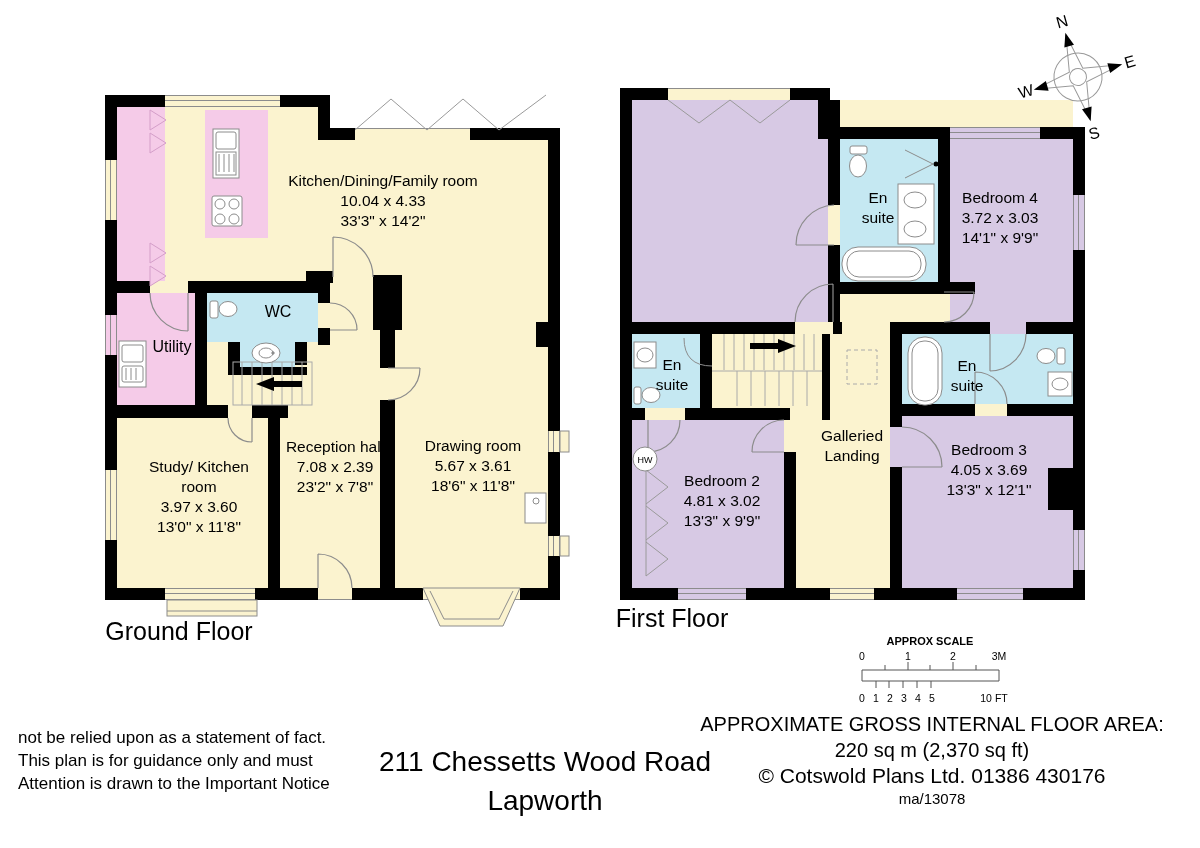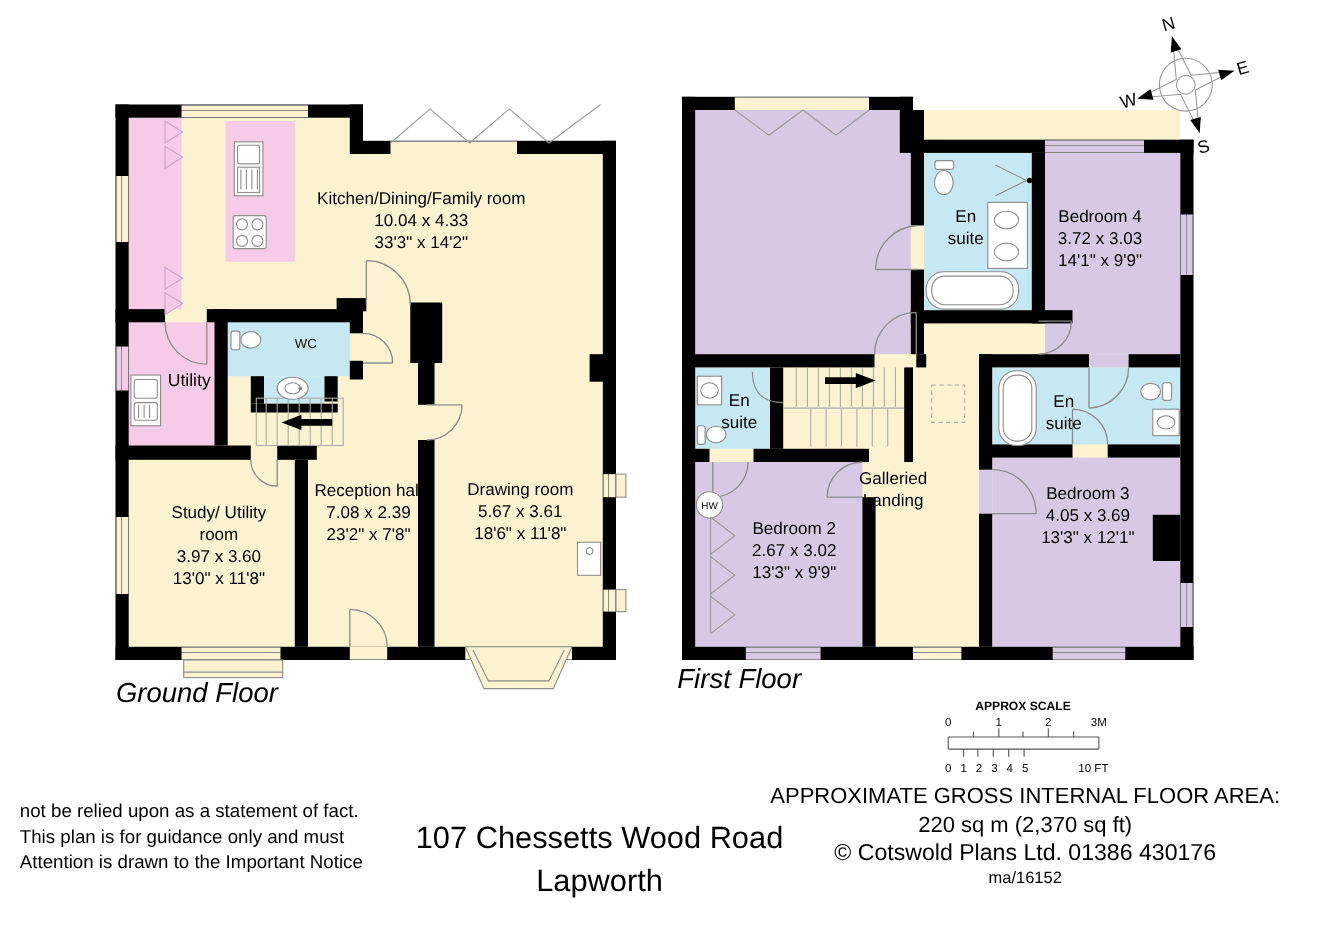--- a/index.html
+++ b/index.html
@@ -6,21 +6,21 @@
   #app{position:relative;width:1200px;height:848px;background:#fff;overflow:hidden;
        font-family:"Liberation Sans",sans-serif;color:#000;}
   .room{position:absolute;}
   .wall{position:absolute;background:#000;}
   .win-h{position:absolute;background:linear-gradient(to bottom,#8c8c8c 0 1px,var(--wc,#FBF3CF) 1px 5px,#8c8c8c 5px 6px,var(--wc,#FBF3CF) 6px 11px,#8c8c8c 11px 12px);}
   .win-v{position:absolute;background:linear-gradient(to right,#8c8c8c 0 1px,var(--wc,#FBF3CF) 1px 5px,#8c8c8c 5px 6px,var(--wc,#FBF3CF) 6px 11px,#8c8c8c 11px 12px);}
   .open-t{position:absolute;background:linear-gradient(to bottom,#8c8c8c 0 1px,var(--wc,#FBF3CF) 1px);}
   .open-b{position:absolute;background:linear-gradient(to top,#8c8c8c 0 1px,var(--wc,#FBF3CF) 1px);}
   .lbl{position:absolute;transform:translate(-50%,-50%);text-align:center;
        font-size:15.5px;line-height:20px;white-space:normal;}
-  .floor-title{position:absolute;font-size:25px;transform:translate(-50%,-50%);white-space:nowrap;font-style:italic;}
+  .floor-title{position:absolute;font-size:25px;transform:translate(-50%,-50%);white-space:nowrap;}
   svg.overlay{position:absolute;left:0;top:0;pointer-events:none;}
   .footer-disclaimer{position:absolute;left:18px;top:726px;font-size:17px;line-height:23px;}
   .footer-title{position:absolute;left:545px;top:742px;transform:translateX(-50%);
                 text-align:center;font-size:28px;line-height:39px;white-space:nowrap;}
   .footer-area{position:absolute;left:932px;top:712px;transform:translateX(-50%);
                text-align:center;white-space:nowrap;}
   .footer-area .h{font-size:20px;line-height:25px;}
   .footer-area .v{font-size:20px;line-height:26px;}
   .footer-area .c{font-size:21px;line-height:25px;}
   .footer-area .r{font-size:15px;line-height:22px;}
@@ -303,28 +303,28 @@
         <text x="994" y="702">10 FT</text>
       </g>
     </g>
   </svg>
 
   <div class="lbl" style="left:383px;top:201px;width:195px">
     <div>Kitchen/Dining/Family room</div>
     <div>10.04 x 4.33</div>
     <div>33'3" x 14'2"</div>
   </div>
-  <div class="lbl" style="left:278px;top:312px;font-size:12px">
+  <div class="lbl" style="left:278px;top:312px;font-size:16px">
     <div>WC</div>
   </div>
   <div class="lbl" style="left:172px;top:347px;width:80px;font-size:16px">
     <div>Utility</div>
   </div>
   <div class="lbl" style="left:199px;top:497px;width:120px">
-    <div>Study/ Utility room</div>
+    <div>Study/ Kitchen room</div>
     <div>3.97 x 3.60</div>
     <div>13'0" x 11'8"</div>
   </div>
   <div class="lbl" style="left:335px;top:467px;width:112px">
     <div>Reception hall</div>
     <div>7.08 x 2.39</div>
     <div>23'2" x 7'8"</div>
   </div>
   <div class="lbl" style="left:473px;top:466px;width:150px">
     <div>Drawing room</div>
@@ -337,47 +337,47 @@
   <div class="lbl" style="left:1000px;top:218px;width:120px">
     <div>Bedroom 4</div>
     <div>3.72 x 3.03</div>
     <div>14'1" x 9'9"</div>
   </div>
   <div class="lbl" style="left:672px;top:375px;width:54px">
     <div>En suite</div>
   </div>
   <div class="lbl" style="left:722px;top:501px;width:130px">
     <div>Bedroom 2</div>
-    <div>2.67 x 3.02</div>
+    <div>4.81 x 3.02</div>
     <div>13'3" x 9'9"</div>
   </div>
-  <div class="lbl" style="left:812px;top:446px;width:104px">
+  <div class="lbl" style="left:852px;top:446px;width:104px">
     <div>Galleried Landing</div>
   </div>
   <div class="lbl" style="left:989px;top:470px;width:150px">
     <div>Bedroom 3</div>
     <div>4.05 x 3.69</div>
     <div>13'3" x 12'1"</div>
   </div>
   <div class="lbl" style="left:967px;top:376px;width:54px">
     <div>En suite</div>
   </div>
 
   <div class="floor-title" style="left:179px;top:631px">Ground Floor</div>
   <div class="floor-title" style="left:672px;top:618px">First Floor</div>
 
   <div class="footer-disclaimer">
     <div>not be relied upon as a statement of fact.</div>
     <div>This plan is for guidance only and must</div>
     <div>Attention is drawn to the Important Notice</div>
   </div>
   <div class="footer-title">
-    <div>107 Chessetts Wood Road</div>
+    <div>211 Chessetts Wood Road</div>
     <div>Lapworth</div>
   </div>
   <div class="footer-area">
     <div class="h">APPROXIMATE GROSS INTERNAL FLOOR AREA:</div>
     <div class="v">220 sq m (2,370 sq ft)</div>
     <div class="c">©  Cotswold Plans Ltd. 01386 430176</div>
-    <div class="r">ma/16152</div>
+    <div class="r">ma/13078</div>
   </div>
 
 </div>
 
 </body></html>

